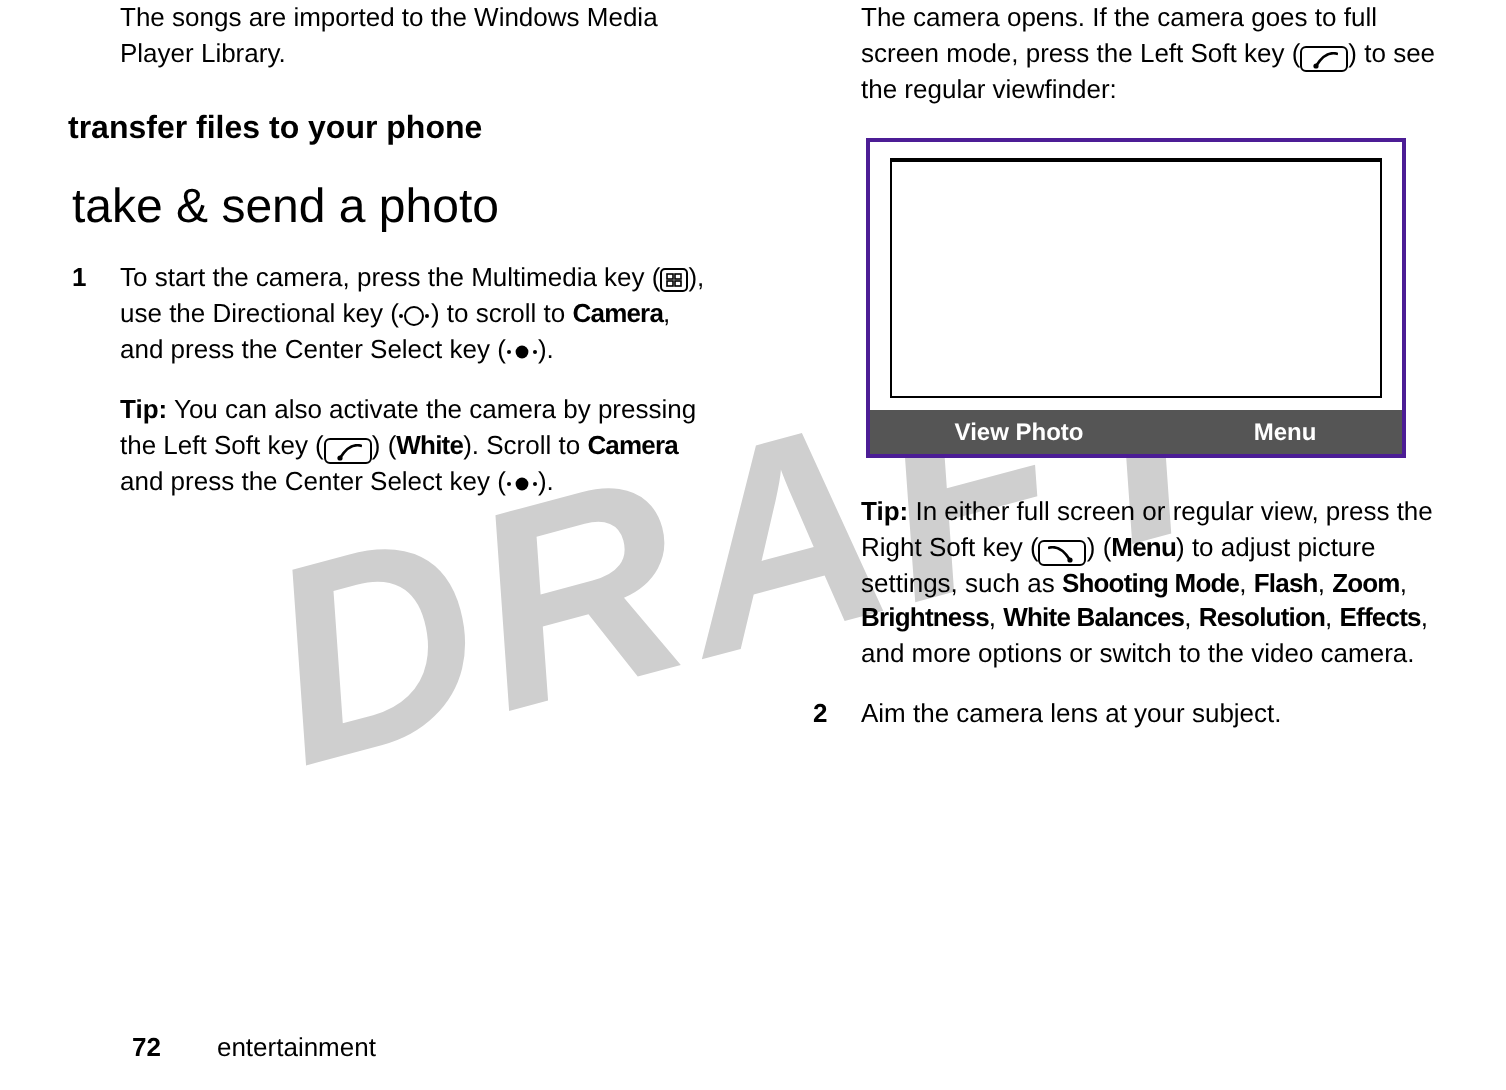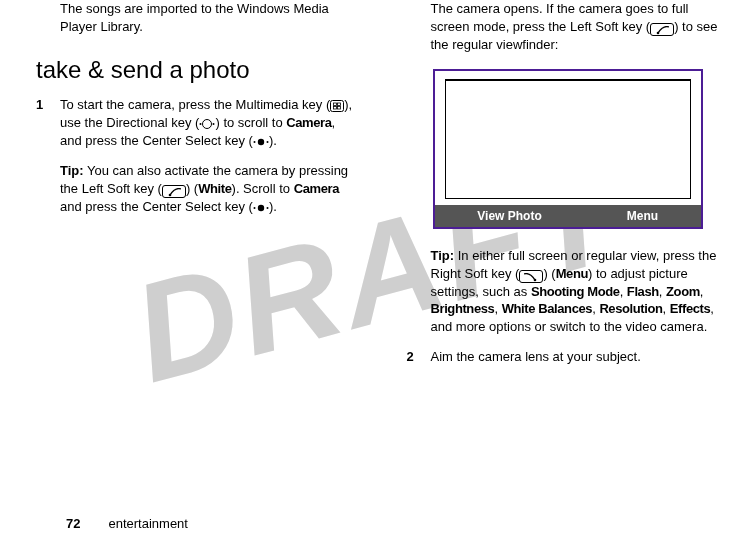--- a/index.html
+++ b/index.html
@@ -116,20 +116,21 @@
 <body>
 
 <div class="watermark">DRAFT</div>
 
 <div class="columns">
 
   <div class="col">
 
     <div class="para indent">The songs are imported to the Windows Media Player Library.</div>
 
+    <div class="h2">transfer files to your phone</div>
 
 
     <div class="h1">take &amp; send a photo</div>
 
     <div class="step">
       <div class="step-num">1</div>
       <div class="step-body">
         <span>To start the camera, press the Multimedia key (</span><svg width="14" height="12" viewBox="0 0 14 12">
             <rect x="0.5" y="0.5" width="13" height="11" rx="2" fill="none" stroke="#000"></rect>
             <rect x="3.5" y="3" width="3" height="2.5" fill="none" stroke="#000" stroke-width="0.8"></rect>

